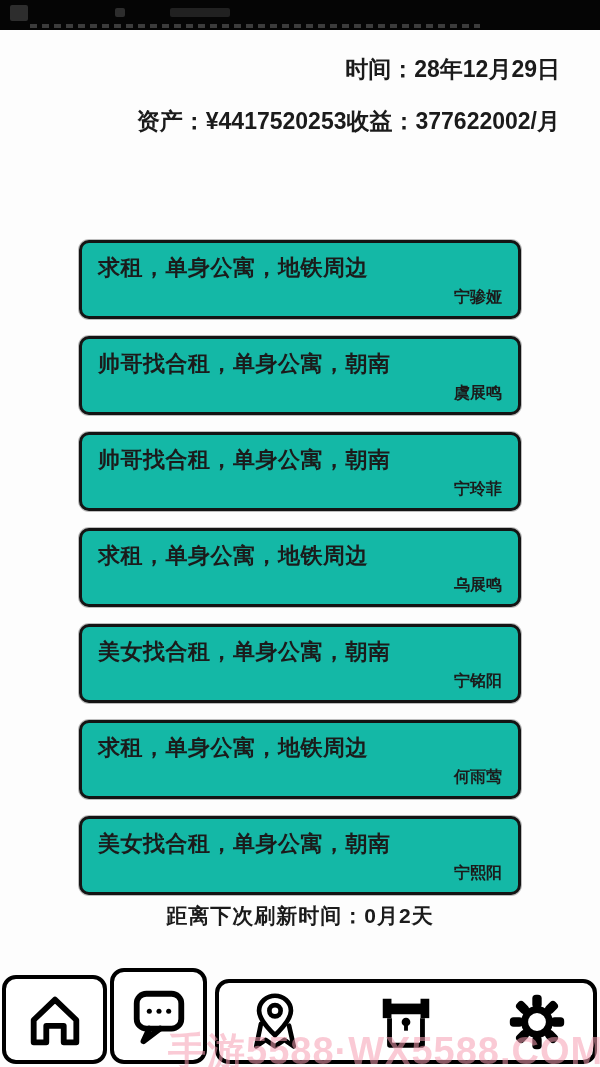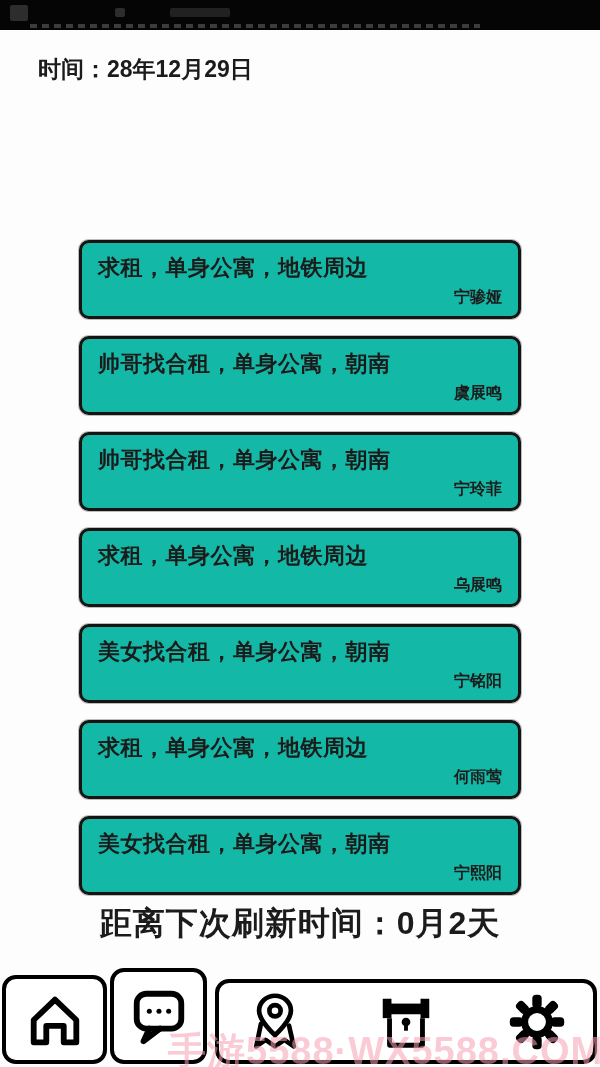--- a/index.html
+++ b/index.html
@@ -19,21 +19,21 @@
   .blob.b1{left:10px;top:5px;width:18px;height:16px;}
   .blob.b2{left:115px;top:8px;width:10px;height:9px;}
   .blob.b3{left:170px;top:8px;width:60px;height:9px;opacity:.7;}
   .statusbar .dashrow{
     position:absolute;left:30px;right:120px;top:24px;height:4px;
     background:repeating-linear-gradient(90deg,rgba(255,255,255,0.22) 0 7px,transparent 7px 12px);
   }
   
   .stats{position:absolute;top:30px;left:0;width:600px;}
   .stats-row{
-    display:flex;justify-content:flex-start;
+    display:flex;justify-content:flex-end;
     padding:0 40px 0 38px;font-weight:bold;font-size:23px;line-height:30px;
   }
   .stats-row.r1{margin-top:24px;}
   .stats-row.r2{margin-top:22px;}
   .stat{white-space:nowrap;}
   .stat .red{color:#dd2a20;}
   
   .cards{position:absolute;top:240px;left:0;width:600px;}
   .card{
     width:404px;height:50px;margin:0 auto 17px auto;
@@ -41,21 +41,21 @@
     position:relative;padding:10px 16px 13px 16px;
     box-shadow:0 0 0 1px rgba(0,0,0,0.25);
   }
   .card .msg{font-size:22px;font-weight:600;letter-spacing:.5px;}
   .card .who{
     position:absolute;right:16px;bottom:8px;font-size:16px;font-weight:700;
   }
   
   .notice{
     position:absolute;top:902px;left:0;width:600px;text-align:center;
-    font-size:32px;font-weight:bold;letter-spacing:1px;
+    font-size:21px;font-weight:bold;letter-spacing:1px;
   }
   
   .nav{position:absolute;left:0;bottom:0;width:600px;height:100px;}
   .tile{
     position:absolute;bottom:3px;background:#fff;border:4px solid #000;
     border-radius:14px;display:flex;align-items:center;justify-content:center;
     box-sizing:border-box;
   }
   .tile.home{left:2px;width:105px;height:89px;}
   .tile.chat{left:110px;width:97px;height:96px;}
@@ -77,20 +77,24 @@
 <div class="statusbar">
   <span class="blob b1"></span>
   <span class="blob b2"></span>
   <span class="blob b3"></span>
   <span class="dashrow"></span>
 </div>
 
 <div class="stats">
   <div class="stats-row r1">
     <span class="stat"><span>时间：</span><span>28年12月29日</span></span>
+  </div>
+  <div class="stats-row r2">
+    <span class="stat"><span>资产：</span><span>¥4417520253</span></span>
+    <span class="stat"><span>收益：</span><span>377622002/月</span></span>
   </div>
 </div>
 
 <div class="cards">
   <div class="card">
     <div class="msg">求租，单身公寓，地铁周边</div>
     <div class="who">宁骖娅</div>
   </div>
   <div class="card">
     <div class="msg">帅哥找合租，单身公寓，朝南</div>

